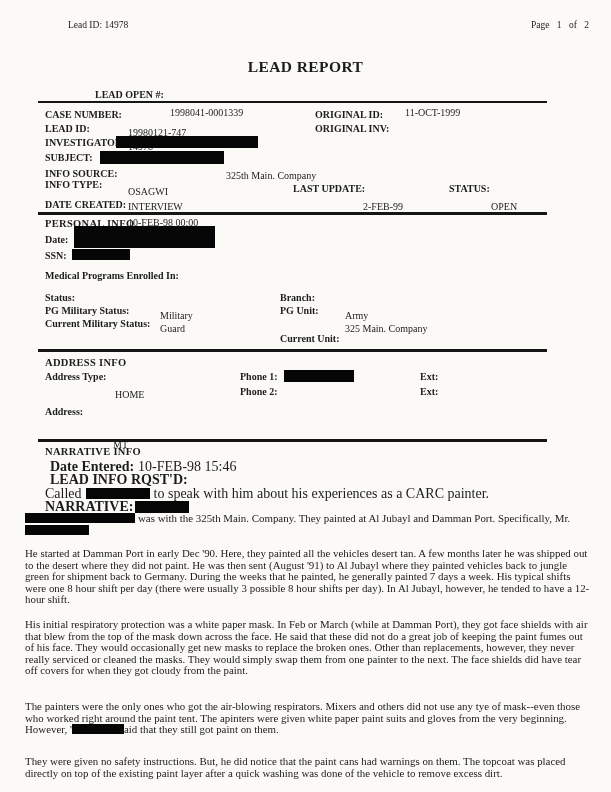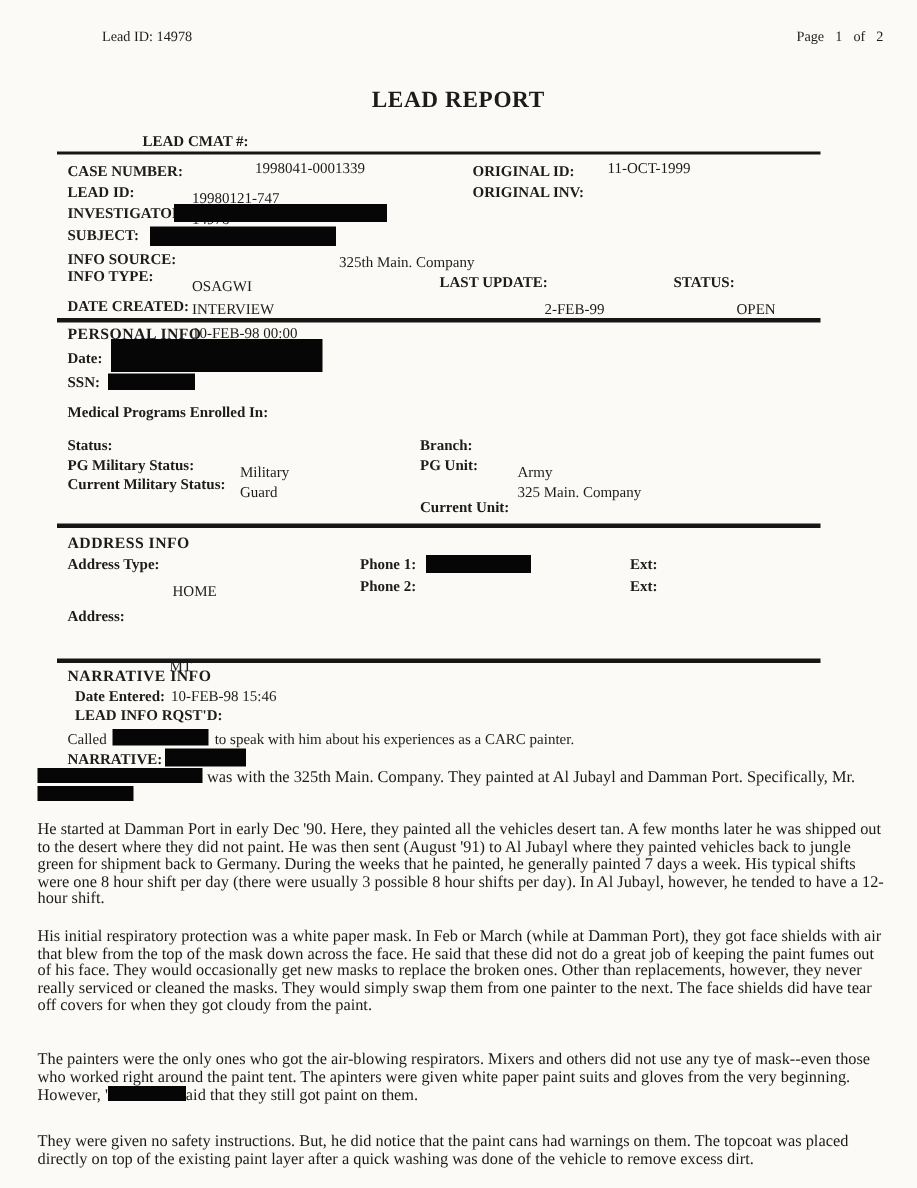--- a/index.html
+++ b/index.html
@@ -7,37 +7,37 @@
         font-family:"Liberation Serif",serif;overflow:hidden;margin:0 auto;}
   .hdr-small{position:absolute;font-size:9.5px;white-space:nowrap;margin-left:43px;}
   .title{position:absolute;top:58px;left:0;width:100%;text-align:center;
          font-size:15.5px;font-weight:bold;letter-spacing:.4px;}
   .lbl{position:absolute;font-size:10px;font-weight:bold;white-space:nowrap;}
   .val{position:absolute;font-size:10px;white-space:nowrap;margin-top:18px;}
   .sect{position:absolute;font-size:10.5px;font-weight:bold;white-space:nowrap;letter-spacing:.3px;}
   .rule{position:absolute;left:38px;width:509px;background:#161616;}
   .redact{position:absolute;background:#060606;}
   .iredact{display:inline-block;background:#060606;vertical-align:-1px;}
-  .flow{position:absolute;font-size:10px;white-space:nowrap;}
+  .flow{position:absolute;font-size:14px;white-space:nowrap;}
   .flow .b{font-weight:bold;}
   .flow .gap{margin-left:4px;}
   .paraline{position:absolute;left:25px;font-size:10.9px;white-space:nowrap;color:#1a1a1a;}
   .para{position:absolute;left:25px;width:566px;font-size:10.9px;line-height:11.6px;color:#1a1a1a;}
   .pagenum{word-spacing:5px;}
 </style>
 </head>
 <body>
 
 <div class="page">
 
   <div class="hdr-small" style="left:25px;top:20px">Lead ID: 14978</div>
   <div class="hdr-small pagenum" style="right:22px;top:20px">Page 1 of 2</div>
   <div class="title">LEAD REPORT</div>
 
-  <span class="lbl" style="left:95px;top:89px">LEAD CMAT #:</span>
+  <span class="lbl" style="left:95px;top:89px">LEAD OPEN #:</span>
   <span class="val" style="left:170px;top:89px">1998041-0001339</span>
   <span class="val" style="left:405px;top:89px">11-OCT-1999</span>
   <div class="rule" style="top:101px;height:2px"></div>
 
   <span class="lbl" style="left:45px;top:109px">CASE NUMBER:</span>
   <span class="val" style="left:128px;top:109px">19980121-747</span>
   <span class="lbl" style="left:315px;top:109px">ORIGINAL ID:</span>
 
   <span class="lbl" style="left:45px;top:123px">LEAD ID:</span>
   <span class="val" style="left:128px;top:123px">14978</span>

